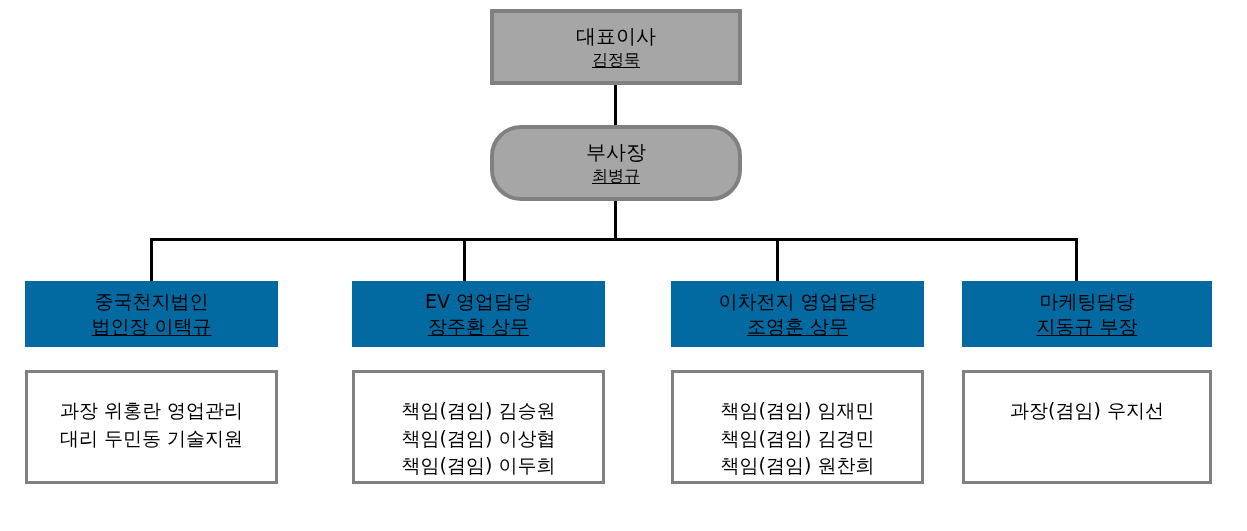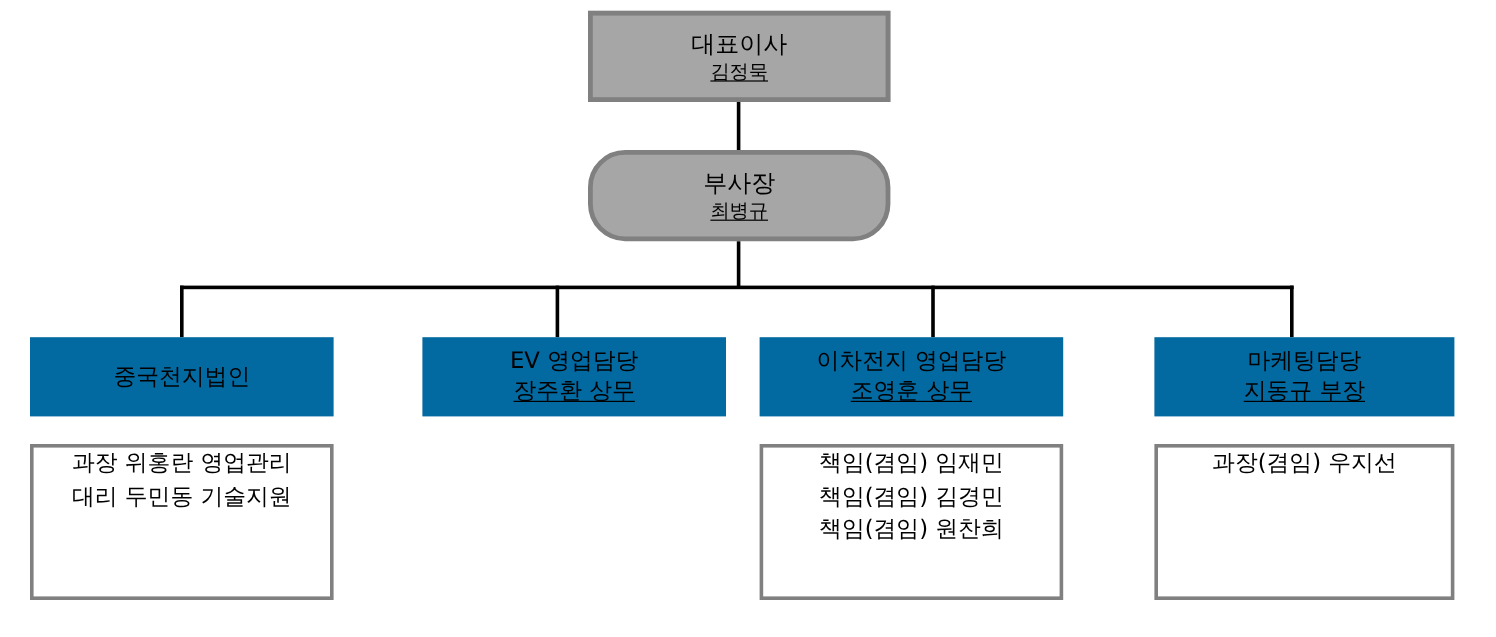--- a/index.html
+++ b/index.html
@@ -73,33 +73,34 @@
   
   .member-box {
     position: absolute;
     background: #ffffff;
     border: 3px solid #808080;
     box-sizing: border-box;
     display: flex;
     flex-direction: column;
     align-items: center;
     justify-content: flex-start;
+    padding-top: 24px;
     top: 370px;
-    height: 130px;
+    height: 114px;
     line-height: 1.45;
   }
   .member-box .member-line {
     font-size: 19px;
     white-space: nowrap;
   }
 
   
   .col-0 { left: 25px;  width: 253px; }
   .col-1 { left: 352px; width: 253px; }
-  .col-2 { left: 633px; width: 253px; }
+  .col-2 { left: 671px; width: 253px; }
   .col-3 { left: 962px; width: 250px; }
 
   
   .conn {
     position: absolute;
     background: #000000;
   }
   .conn-v { width: 3px; }
   .conn-h { height: 3px; }
 
@@ -129,20 +130,21 @@
     <div class="name-line">김정묵</div>
   </div>
 
   <div class="exec-box" id="box-vp">
     <div class="title-line">부사장</div>
     <div class="name-line">최병규</div>
   </div>
 
   <div class="dept-head col-0">
     <div class="title-line">중국천지법인</div>
+    <div class="name-line">법인장 이택규</div>
   </div>
 
   <div class="dept-head col-1">
     <div class="title-line">EV 영업담당</div>
     <div class="name-line">장주환 상무</div>
   </div>
 
   <div class="dept-head col-2">
     <div class="title-line">이차전지 영업담당</div>
     <div class="name-line">조영훈 상무</div>
@@ -151,20 +153,25 @@
   <div class="dept-head col-3">
     <div class="title-line">마케팅담당</div>
     <div class="name-line">지동규 부장</div>
   </div>
 
   <div class="member-box col-0">
     <div class="member-line">과장 위홍란 영업관리</div>
     <div class="member-line">대리 두민동 기술지원</div>
   </div>
 
+  <div class="member-box col-1">
+    <div class="member-line">책임(겸임) 김승원</div>
+    <div class="member-line">책임(겸임) 이상협</div>
+    <div class="member-line">책임(겸임) 이두희</div>
+  </div>
 
   <div class="member-box col-2">
     <div class="member-line">책임(겸임) 임재민</div>
     <div class="member-line">책임(겸임) 김경민</div>
     <div class="member-line">책임(겸임) 원찬희</div>
   </div>
 
   <div class="member-box col-3">
     <div class="member-line">과장(겸임) 우지선</div>
   </div>

